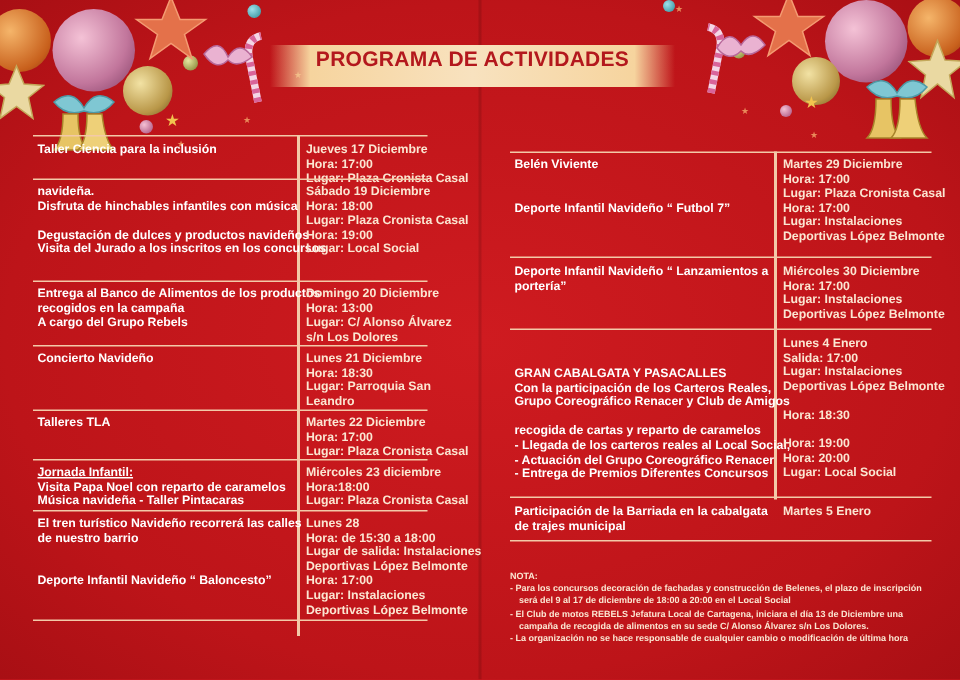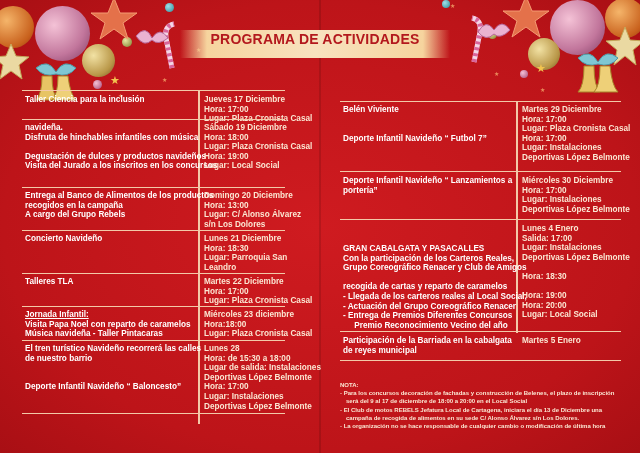--- a/index.html
+++ b/index.html
@@ -234,39 +234,38 @@
     <div class="row" style="top:118px;height:112px;"></div>
     <div class="cell" style="left:3px;top:123px;margin-top:20px;">
       <span class="line">GRAN CABALGATA Y PASACALLES</span>
       <span class="line">Con la participación  de los Carteros Reales,</span>
       <span class="line">Grupo Coreográfico Renacer y Club de Amigos</span>
       <span class="gap"></span>
       <span class="line">recogida de cartas y reparto de caramelos</span>
       <span class="line"> -  Llegada de los carteros reales al Local Social,</span>
       <span class="line"> -  Actuación del Grupo Coreográfico Renacer</span>
       <span class="line"> -  Entrega de Premios Diferentes Concursos</span>
-      <span class="line" style="white-space:pre;">     Premio Reconocimiento Vecino del año</span>
     </div>
     <div class="cell date-cell" style="left:182px;top:123px;">
       <span class="line">Lunes 4 Enero</span>
       <span class="line">Salida: 17:00</span>
       <span class="line">Lugar: Instalaciones</span>
       <span class="line">Deportivas López Belmonte</span>
       <span class="gap"></span>
       <span class="line">Hora: 18:30</span>
       <span class="gap"></span>
       <span class="line">Hora: 19:00</span>
       <span class="line">Hora: 20:00</span>
       <span class="line">Lugar: Local Social</span>
     </div>
 
     <div class="row last" style="top:230px;height:28px;"></div>
     <div class="cell" style="left:3px;top:235px;">
       <span class="line">Participación de la Barriada en la cabalgata</span>
-      <span class="line">de reyes  municipal</span>
+      <span class="line">de trajes  municipal</span>
     </div>
     <div class="cell date-cell" style="left:182px;top:235px;">
       <span class="line">Martes 5 Enero</span>
     </div>
   </div>
 
   <div class="nota">
     <span class="line">NOTA:</span>
     <span class="line">- Para los concursos decoración de fachadas y construcción de Belenes, el plazo de inscripción</span>
     <span class="line indent">será del 9 al 17 de diciembre de 18:00 a 20:00 en el Local Social</span>

